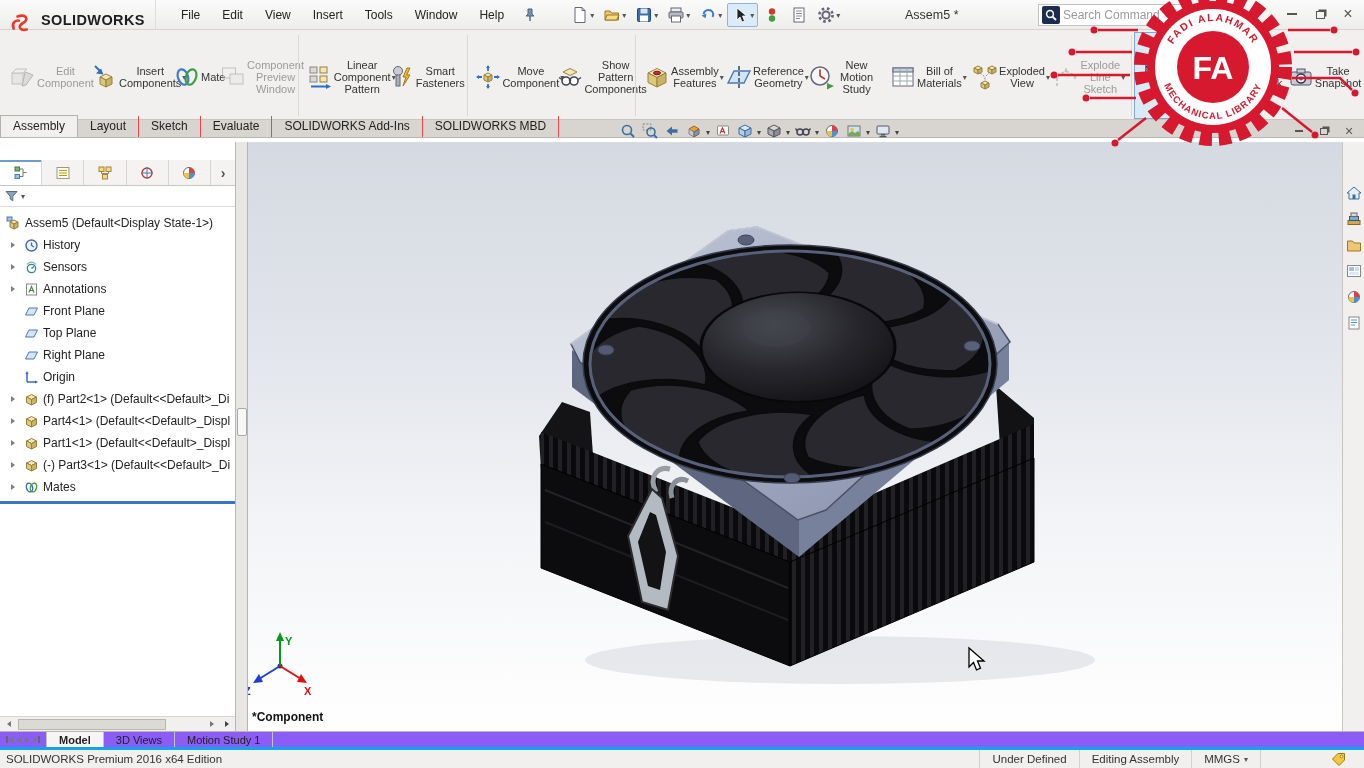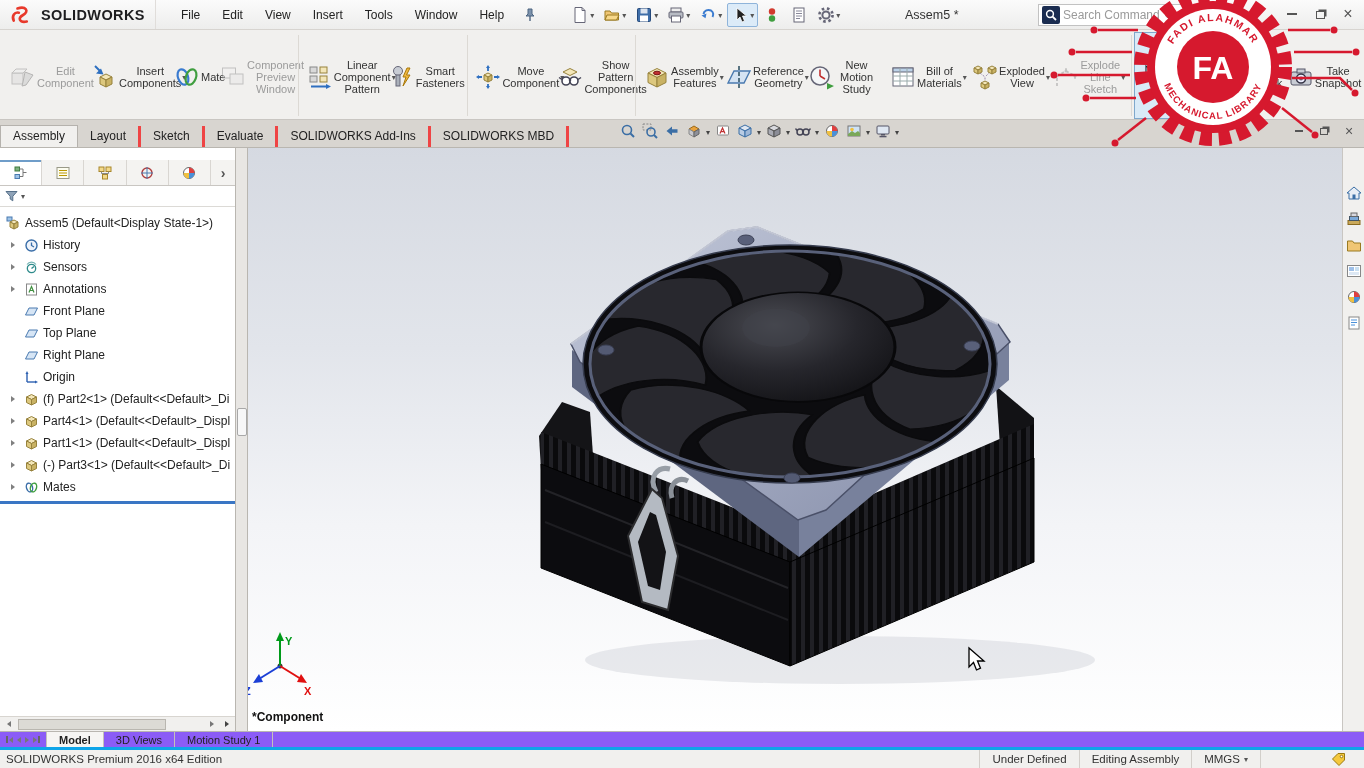--- a/index.html
+++ b/index.html
@@ -1,21 +1,21 @@
 <!DOCTYPE html>
 <html><head>
 <meta charset="utf-8">
 <style>
 *{margin:0;padding:0;box-sizing:border-box}
 html,body{width:1364px;height:768px;overflow:hidden;background:#fff;font-family:"Liberation Sans",sans-serif;font-size:12px;color:#222;position:relative}
 svg{display:block}
 button{font-family:inherit;background:none;border:none;cursor:default}
 
 #titlebar{position:absolute;left:0;top:0;width:1364px;height:30px;background:linear-gradient(#fbfbfb,#ededec);border-bottom:1px solid #d7d4d0;display:flex;align-items:center;z-index:10}
-.dslogo{display:flex;align-items:center;gap:3px;padding:0 10px;height:100%;border-right:1px solid #e0ddda}
+.dslogo{display:flex;align-items:flex-start;gap:3px;padding:12px 10px;height:100%;border-right:1px solid #e0ddda}
 .swname{font-size:14.5px;font-weight:bold;letter-spacing:.4px;color:#1d1d1f}
 .menus{display:flex;align-items:center;height:100%;margin-left:14px}
 .menu{padding:0 11px;line-height:30px}
 .pinbtn{padding:0 9px;display:flex;align-items:center}
 .qtools{display:flex;align-items:center;margin-left:22px;gap:1px}
 .qt{display:flex;align-items:center;gap:1px;padding:2px 3px;border:1px solid transparent}
 .qt.pressed{background:#dcebf8;border:1px solid #8fb4da;border-radius:2px}
 .car::after{content:"▾";font-size:8px;color:#555;display:inline-block;transform:translateY(-1px)}
 .doctitle{position:absolute;left:905px;top:0;line-height:30px;font-size:12.5px;color:#333}
 .search{position:absolute;right:176px;top:4px;width:150px;height:22px;background:#fff;border:1px solid #c2c2c2;display:flex;align-items:center;gap:3px;padding:0 3px}
@@ -32,22 +32,22 @@
 
 #ribbon{position:absolute;top:30px;left:0;right:0;height:90px;background:#f1f0ee;border-bottom:1px solid #c9c6c2;display:flex;align-items:stretch;padding:2px 4px 0;z-index:5}
 .rb{display:flex;align-items:center;gap:1px;padding:4px 5px 2px;min-width:46px;max-width:82px;border:1px solid transparent;font-size:11px;line-height:12px;text-align:center;color:#333}
 .rb .ric{height:30px;display:flex;align-items:center}
 .rb.disabled{color:#9b9b9b}
 .rb.disabled .ric{opacity:.45;filter:grayscale(1)}
 .rb.active{background:#d9eaf7;border-color:#7fa8cc}
 .rcar::after{content:"▾";font-size:8px;color:#555}
 .rsep{width:1px;background:#dcd9d4;margin:3px 2px}
 
-#tabrow{position:absolute;top:120px;left:0;right:0;height:28px;background:#d8d5d0;border-bottom:1px solid #b9b6b0;display:flex;align-items:flex-end;z-index:5}
-.rtab{padding:3px 12px;font-size:12px;color:#222;border-right:3px solid #ef4444;line-height:15px}
+#tabrow{position:absolute;top:120px;left:0;right:0;height:18px;background:#d8d5d0;border-bottom:1px solid #b9b6b0;display:flex;align-items:flex-end;z-index:5}
+.rtab{padding:3px 12px;font-size:12px;color:#222;border-right:1px solid #ef4444;line-height:15px}
 .rtab.active{background:#f1f0ee;border:1px solid #b5b2ad;border-bottom:none}
 .headsup{position:absolute;left:618px;top:2px;display:flex;align-items:center;gap:3px}
 .hicon{width:19px;height:18px;display:flex;align-items:center;justify-content:center}
 .hcar::after{content:"▾";font-size:8px;color:#444}
 .docwin{position:absolute;right:5px;top:2px;display:flex;gap:5px;align-items:center}
 .dbtn{width:20px;height:17px;display:flex;align-items:center;justify-content:center}
 .gm2{width:8px;border-bottom:2px solid #555}
 .gr2{width:8px;height:7px;border:1.4px solid #555;box-shadow:2px -2px 0 -0.5px #555;margin-top:2px}
 .gc2::after{content:"×";font-size:14px;color:#555;line-height:1}
 

